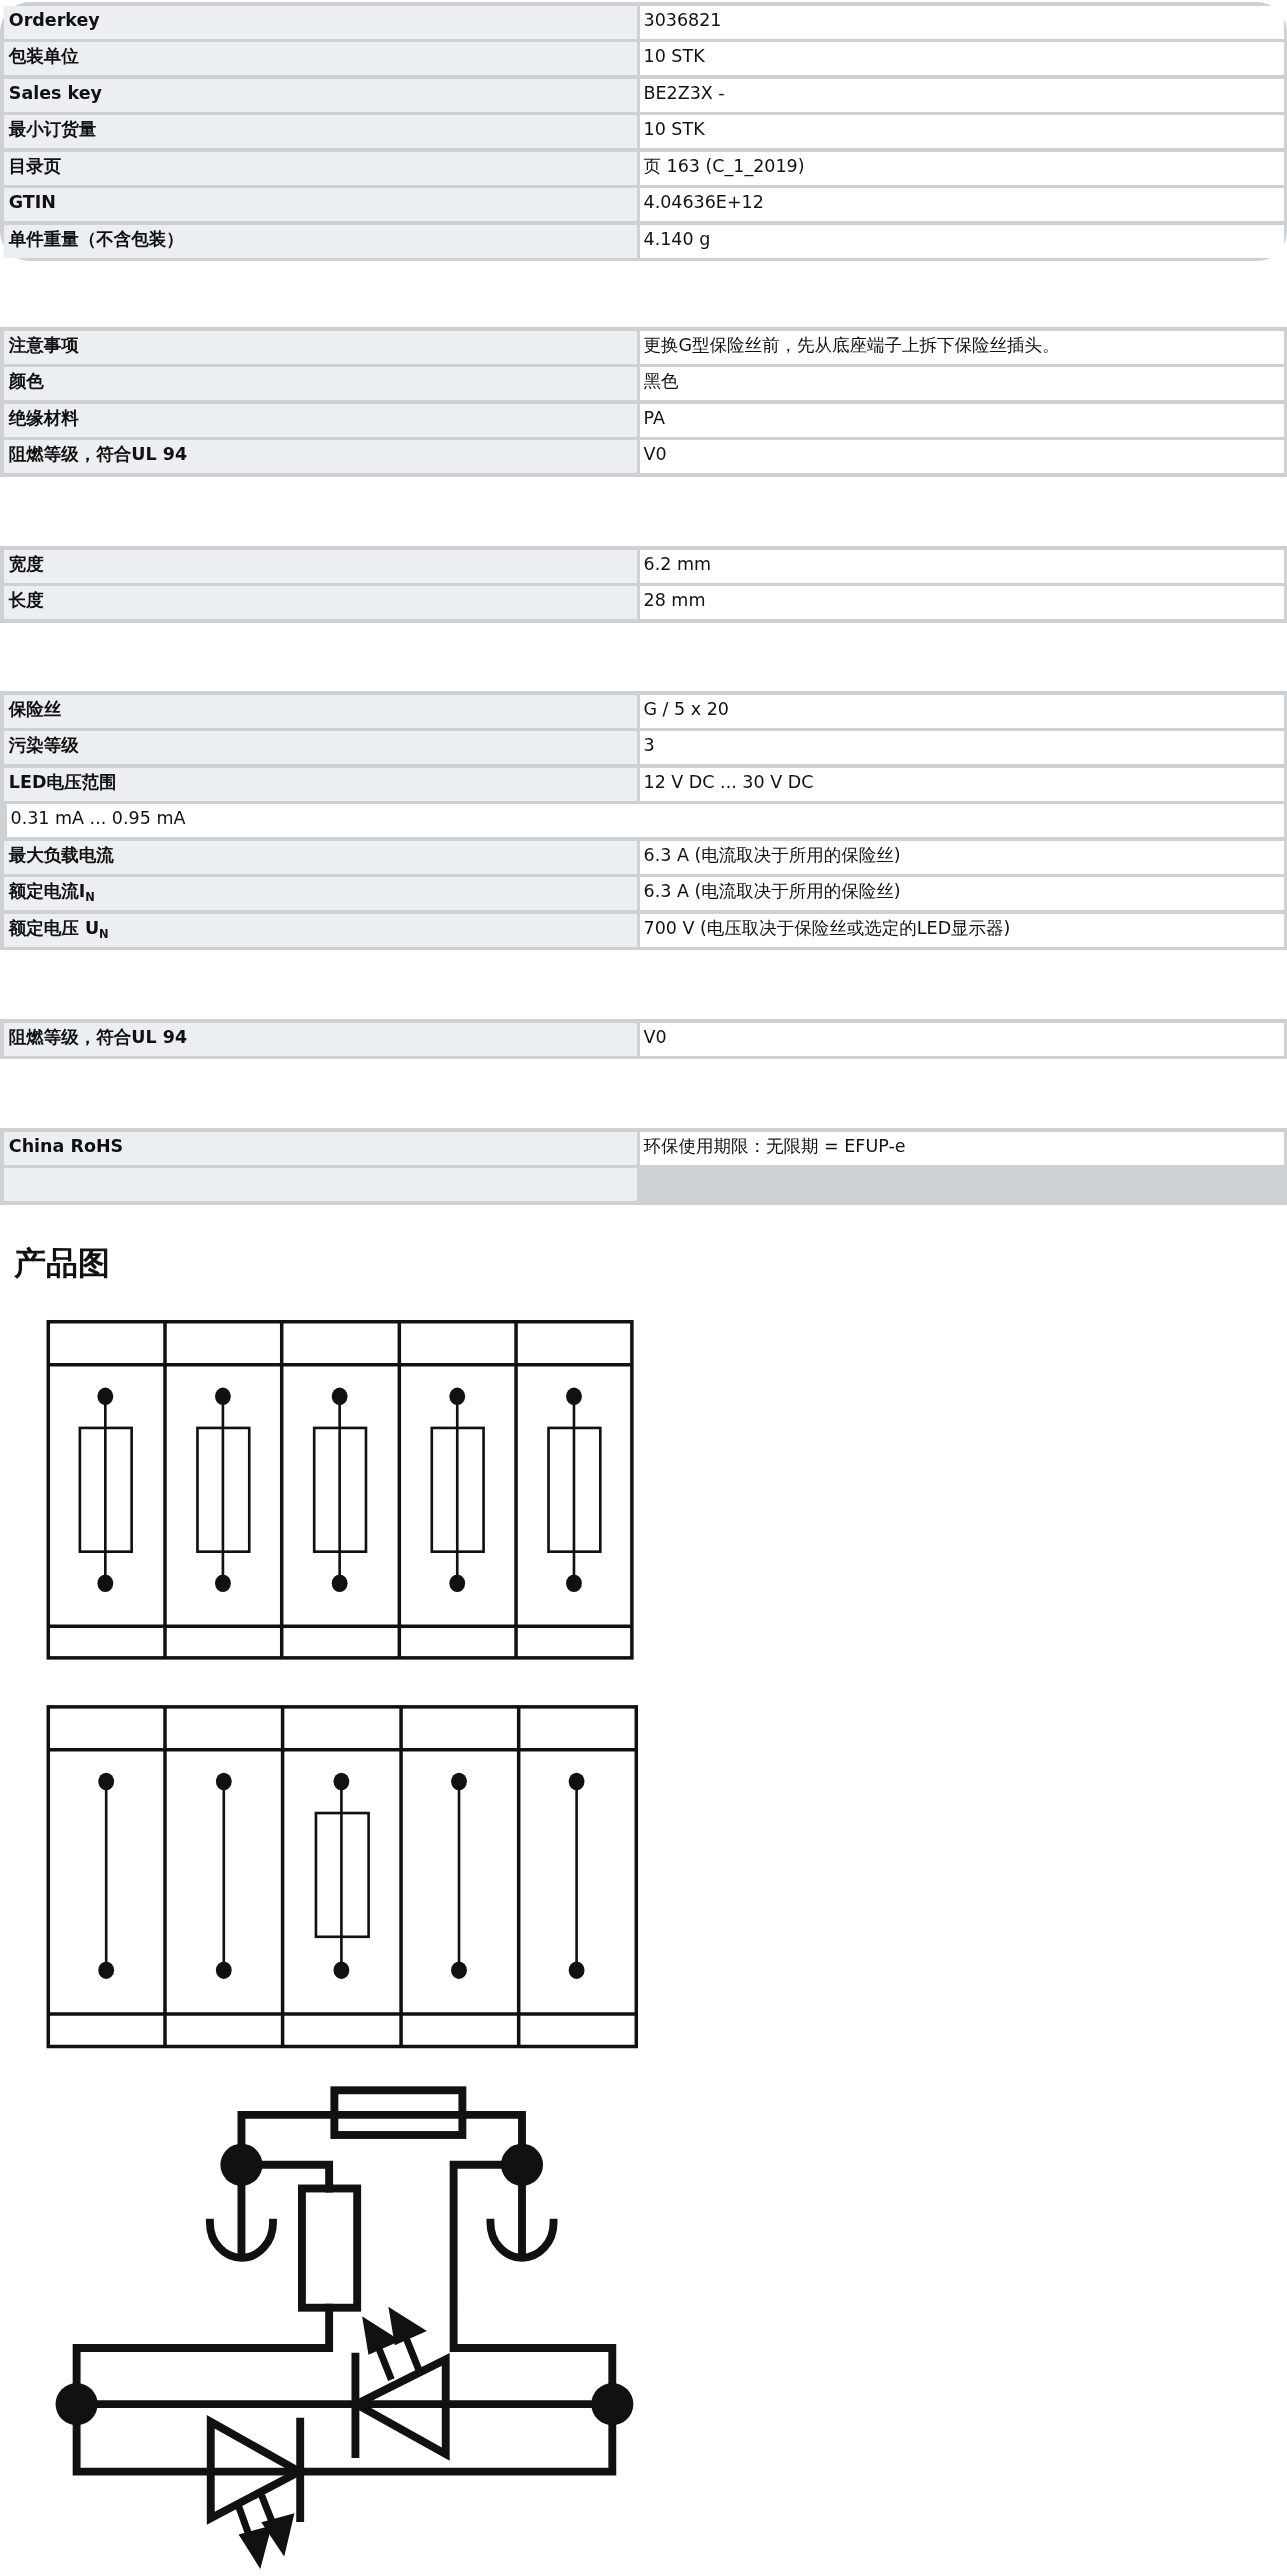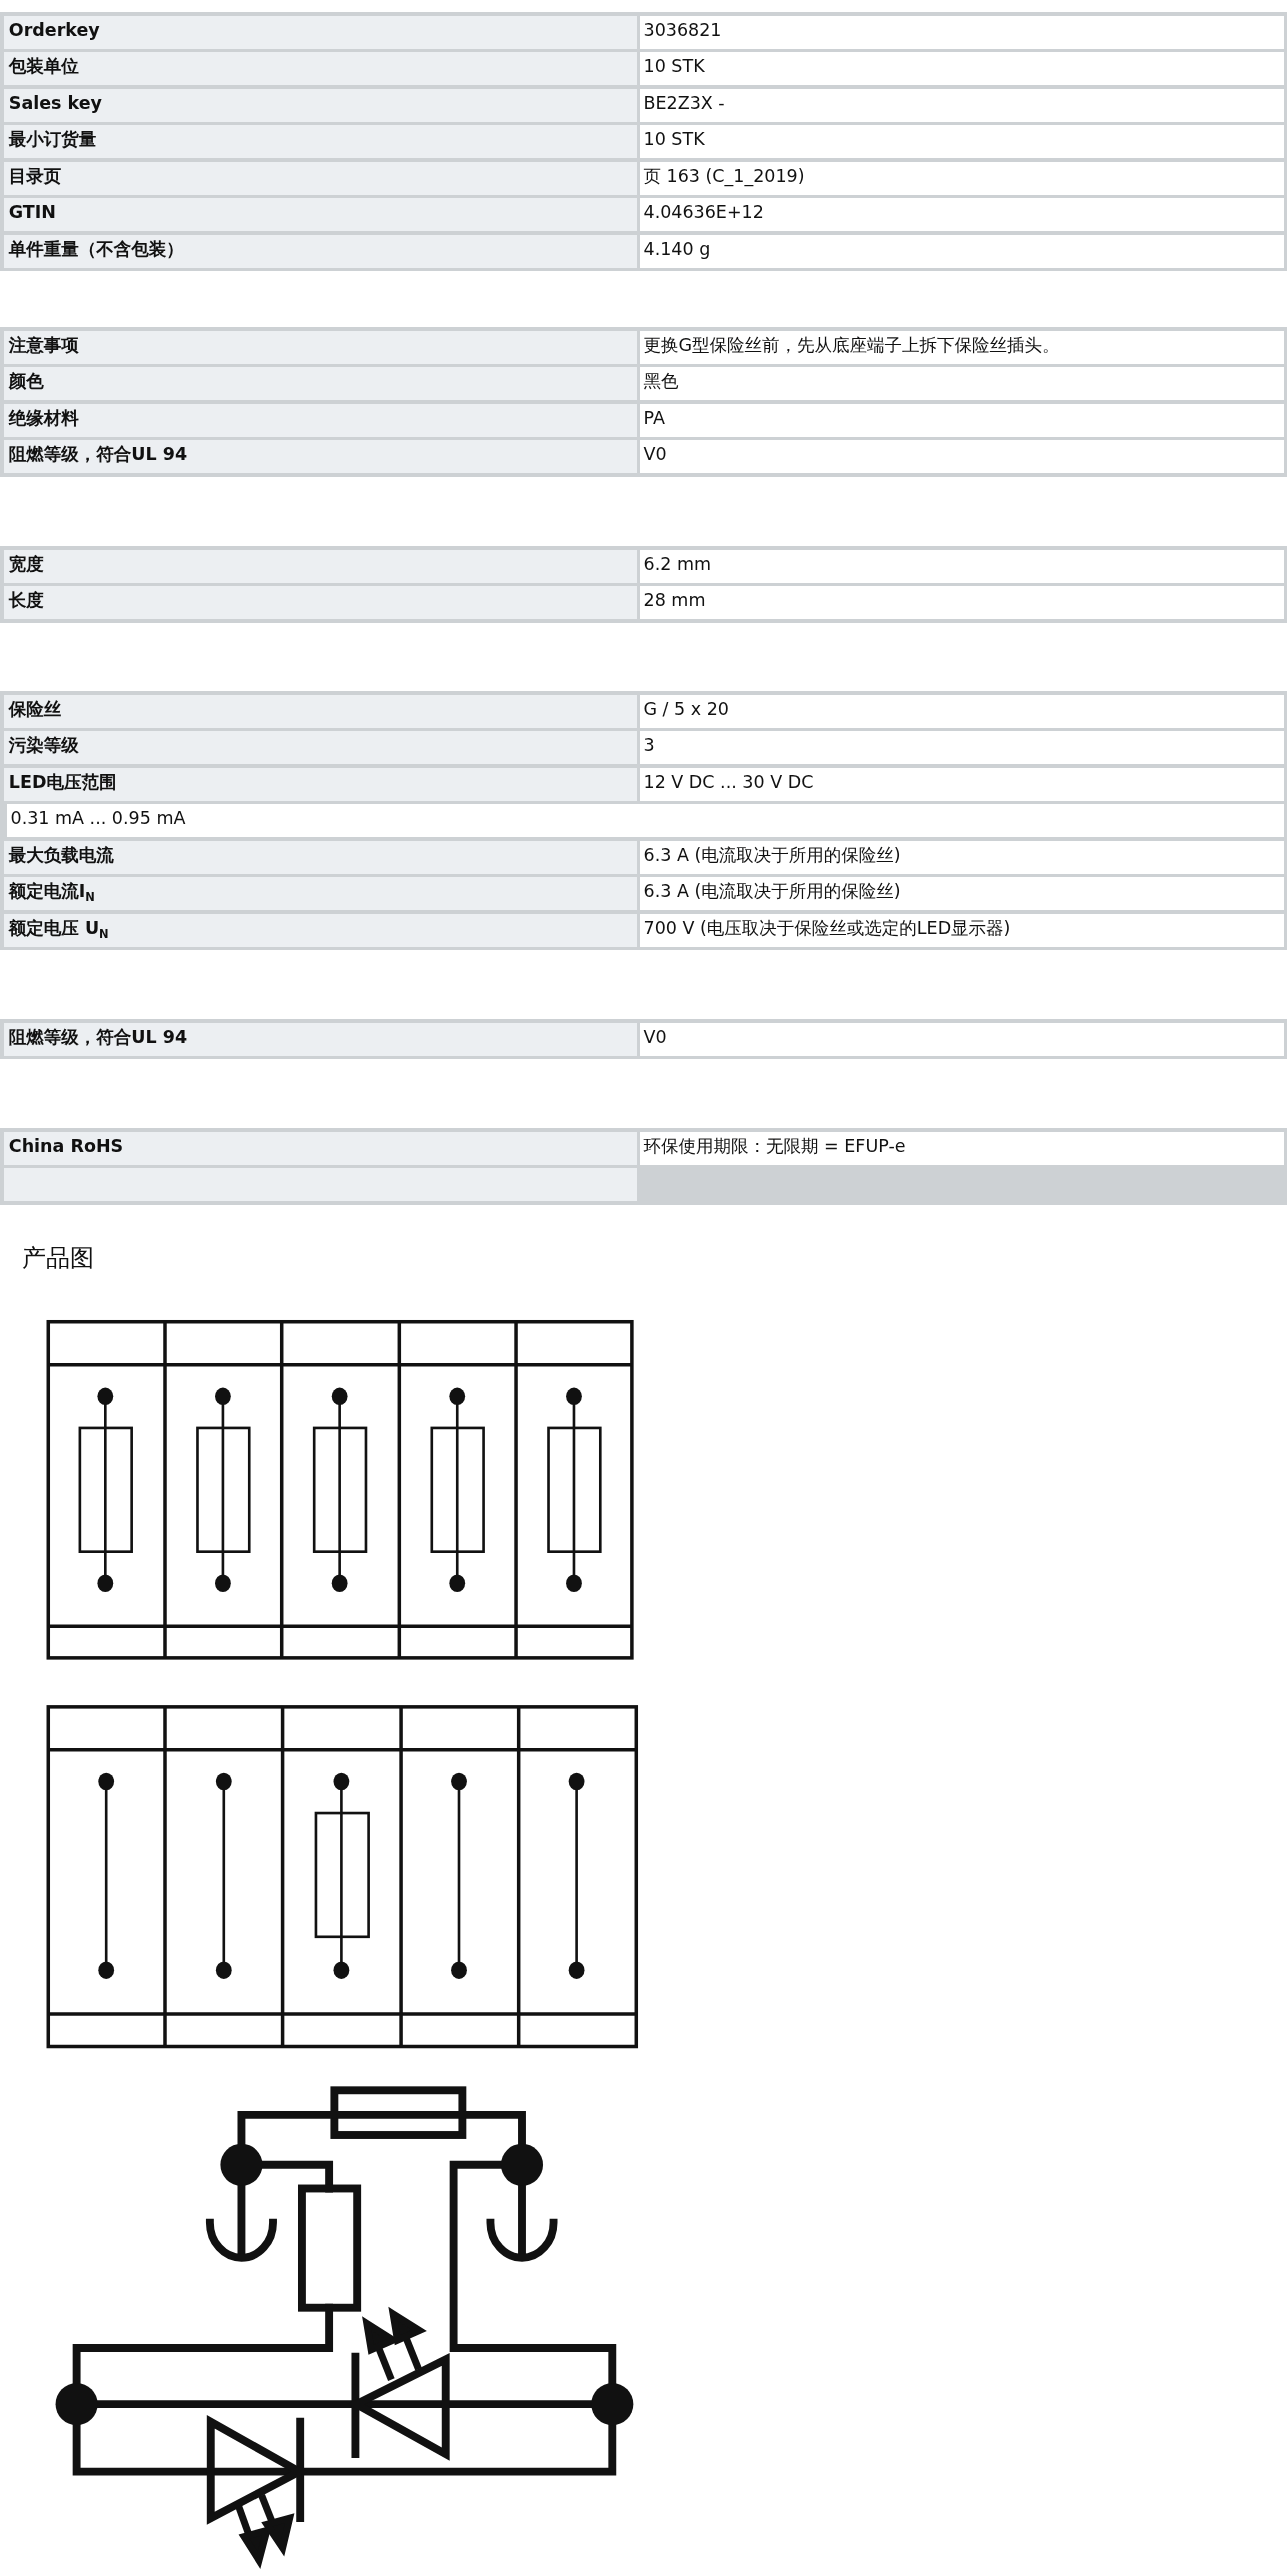--- a/index.html
+++ b/index.html
@@ -8,27 +8,27 @@
   .tbl { position: absolute; left: 0; width: 1287px; background: #cdd1d4;
          box-sizing: border-box; padding: 3.5px 3.5px 3.5px 3.5px; }
   .row { display: flex; height: 33px; margin-bottom: 3.5px; }
   .row:last-child { margin-bottom: 0; }
   .cell-label { width: 633px; background: #eceff2; box-sizing: border-box;
                 padding: 4.4px 5.3px 0 5.3px; font-weight: bold; font-size: 17.5px; line-height: 21px;
                 white-space: nowrap; overflow: hidden; }
   .cell-value { flex: 1; margin-left: 3.5px; background: #ffffff; box-sizing: border-box;
                 padding: 4.4px 5.3px 0 3.5px; font-size: 17.5px; line-height: 21px; white-space: nowrap; overflow: hidden; }
   .sub { font-size: 11.4px; vertical-align: -3.5px; }
-  .section-title { position: absolute; left: 22px; top: 1242px; font-size: 24px; font-weight: normal; }
+  .section-title { position: absolute; left: 14px; top: 1242px; font-size: 32px; font-weight: bold; }
   svg { position: absolute; left: 0; }
 </style>
 </head>
 <body>
 
-<div class="tbl" style="top:12px;">
+<div class="tbl" style="top:2px;border-radius:30px;">
   <div class="row">
       <div class="cell-label">Orderkey</div>
       <div class="cell-value">3036821</div>
     </div>
   <div class="row">
       <div class="cell-label">包装单位</div>
       <div class="cell-value">10 STK</div>
     </div>
   <div class="row">
       <div class="cell-label">Sales key</div>

